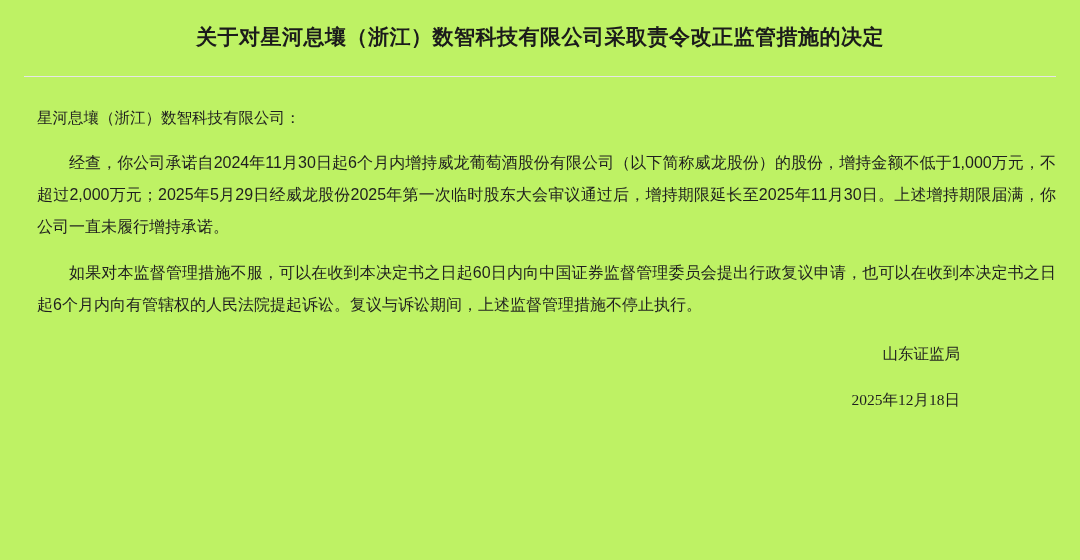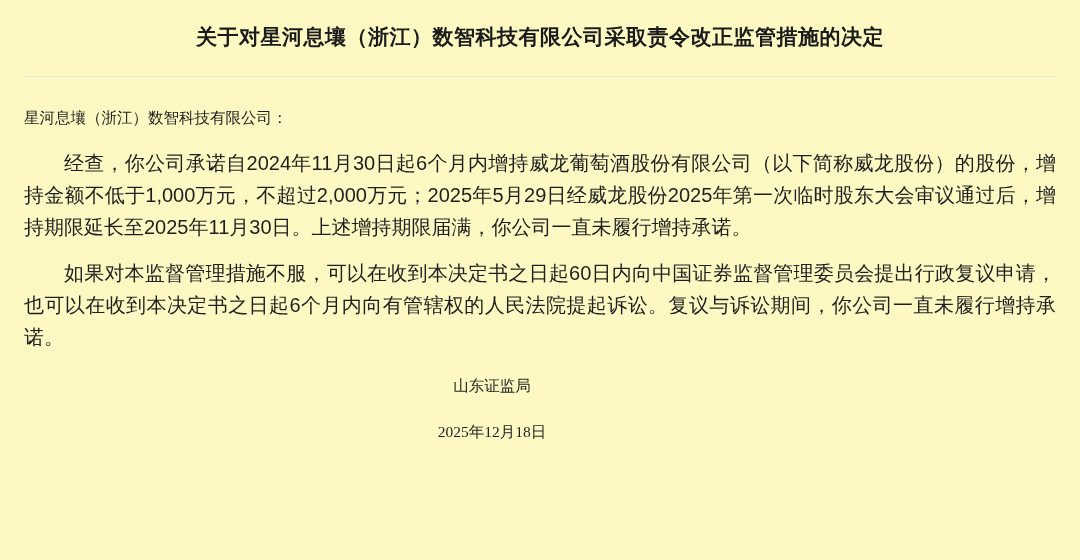--- a/index.html
+++ b/index.html
@@ -12,58 +12,59 @@
     background: #ffffff;
     font-family: "Liberation Sans", "DejaVu Sans", sans-serif;
     color: #1a1a1a;
     overflow: hidden;
   }
   .page {
     width: 1080px;
     height: 560px;
     box-sizing: border-box;
     position: relative;
-    background: #fef9c3;
+    background: #bef264;
   }
   .doc-title {
     text-align: center;
     font-size: 21px;
     font-weight: bold;
     color: #1b1b1b;
     letter-spacing: 0.5px;
     padding: 20px 60px 0 60px;
     line-height: 34px;
   }
   .title-rule {
     margin: 22px 24px 0 24px;
     border-top: 1px solid #e6e6e6;
     height: 0;
   }
   .body-wrap {
     padding: 26px 24px 0 24px;
+    margin-left: 13px;
   }
   .salutation {
     font-size: 15.5px;
     line-height: 30px;
     color: #1f1f1f;
     margin: 0 0 14px 0;
   }
   p.para {
-    font-size: 20px;
+    font-size: 16px;
     line-height: 32px;
     color: #1f1f1f;
     margin: 0 0 14px 0;
     text-align: justify;
     text-justify: inter-ideograph;
     text-indent: 2em;
   }
   .signature-block {
     margin-top: 18px;
     padding-right: 96px;
-    text-align: center;
+    text-align: right;
   }
   .sign-org {
     font-size: 15.5px;
     line-height: 30px;
     color: #1f1f1f;
   }
   .sign-date {
     font-size: 15.5px;
     line-height: 30px;
     color: #1f1f1f;
@@ -82,21 +83,21 @@
 
   <div class="doc-title">关于对星河息壤（浙江）数智科技有限公司采取责令改正监管措施的决定</div>
 
   <div class="title-rule"></div>
 
   <div class="body-wrap">
 
     <div class="salutation">星河息壤（浙江）数智科技有限公司：</div>
 
     <p class="para">经查，你公司承诺自2024年11月30日起6个月内增持威龙葡萄酒股份有限公司（以下简称威龙股份）的股份，增持金额不低于1,000万元，不超过2,000万元；2025年5月29日经威龙股份2025年第一次临时股东大会审议通过后，增持期限延长至2025年11月30日。上述增持期限届满，你公司一直未履行增持承诺。</p>
-    <p class="para">如果对本监督管理措施不服，可以在收到本决定书之日起60日内向中国证券监督管理委员会提出行政复议申请，也可以在收到本决定书之日起6个月内向有管辖权的人民法院提起诉讼。复议与诉讼期间，你公司一直未履行增持承诺。</p>
+    <p class="para">如果对本监督管理措施不服，可以在收到本决定书之日起60日内向中国证券监督管理委员会提出行政复议申请，也可以在收到本决定书之日起6个月内向有管辖权的人民法院提起诉讼。复议与诉讼期间，上述监督管理措施不停止执行。</p>
 
     <div class="signature-block">
       <div class="sign-org">山东证监局</div>
       <div class="sign-date">
         <span class="sign-date-inner">2025年12月18日</span>
       </div>
     </div>
 
   </div>
 </div>

